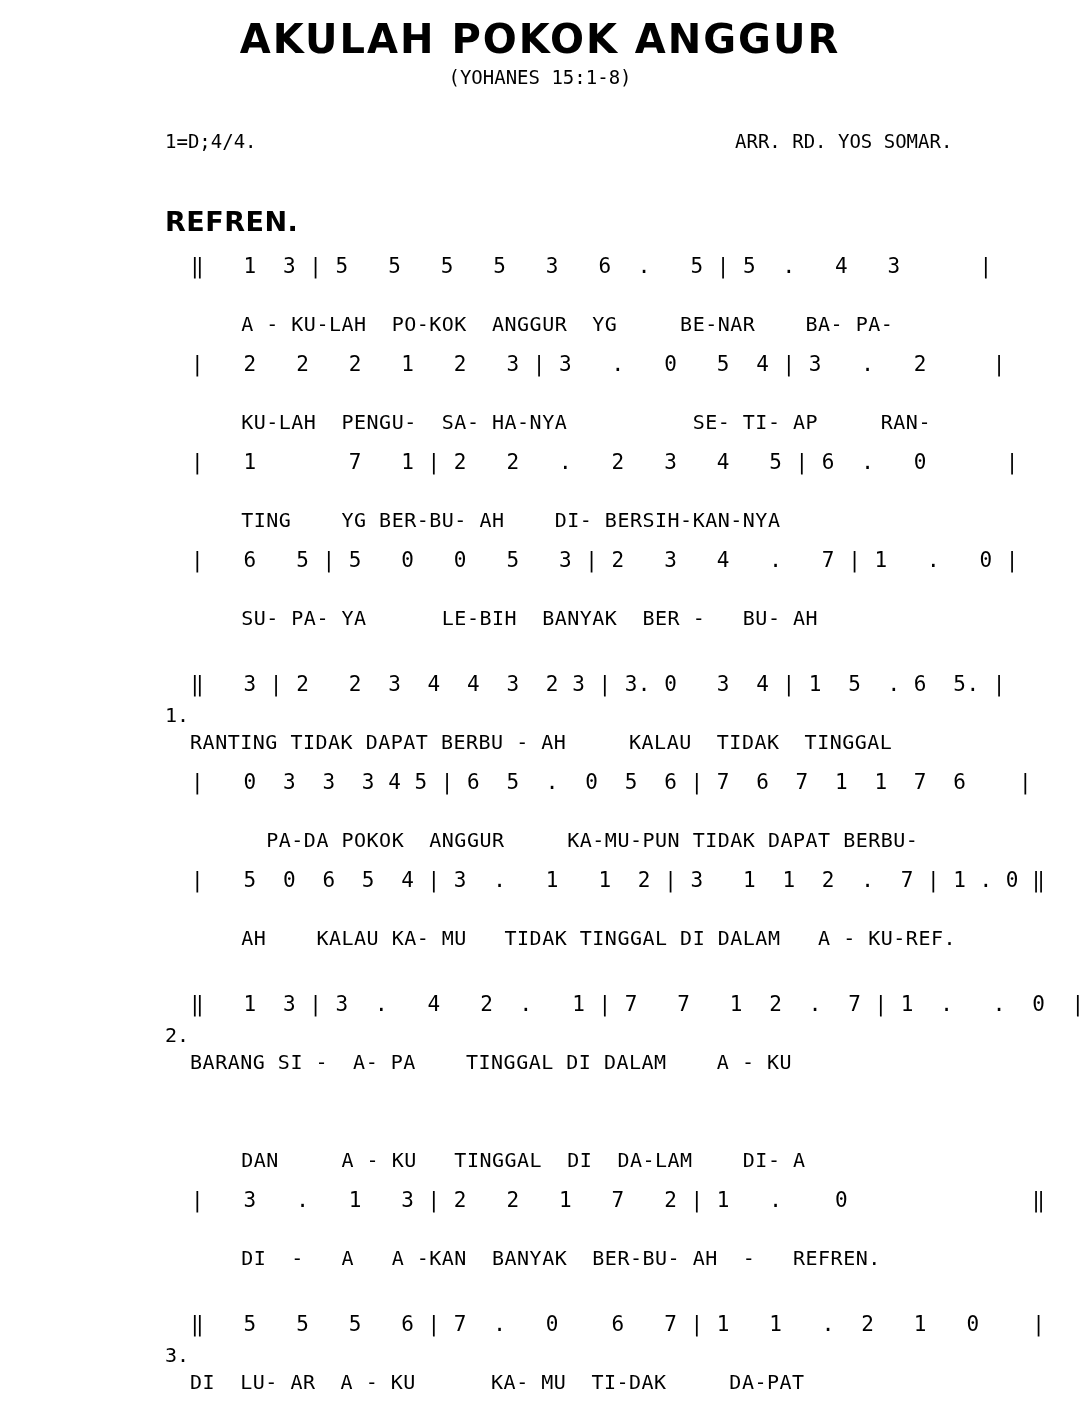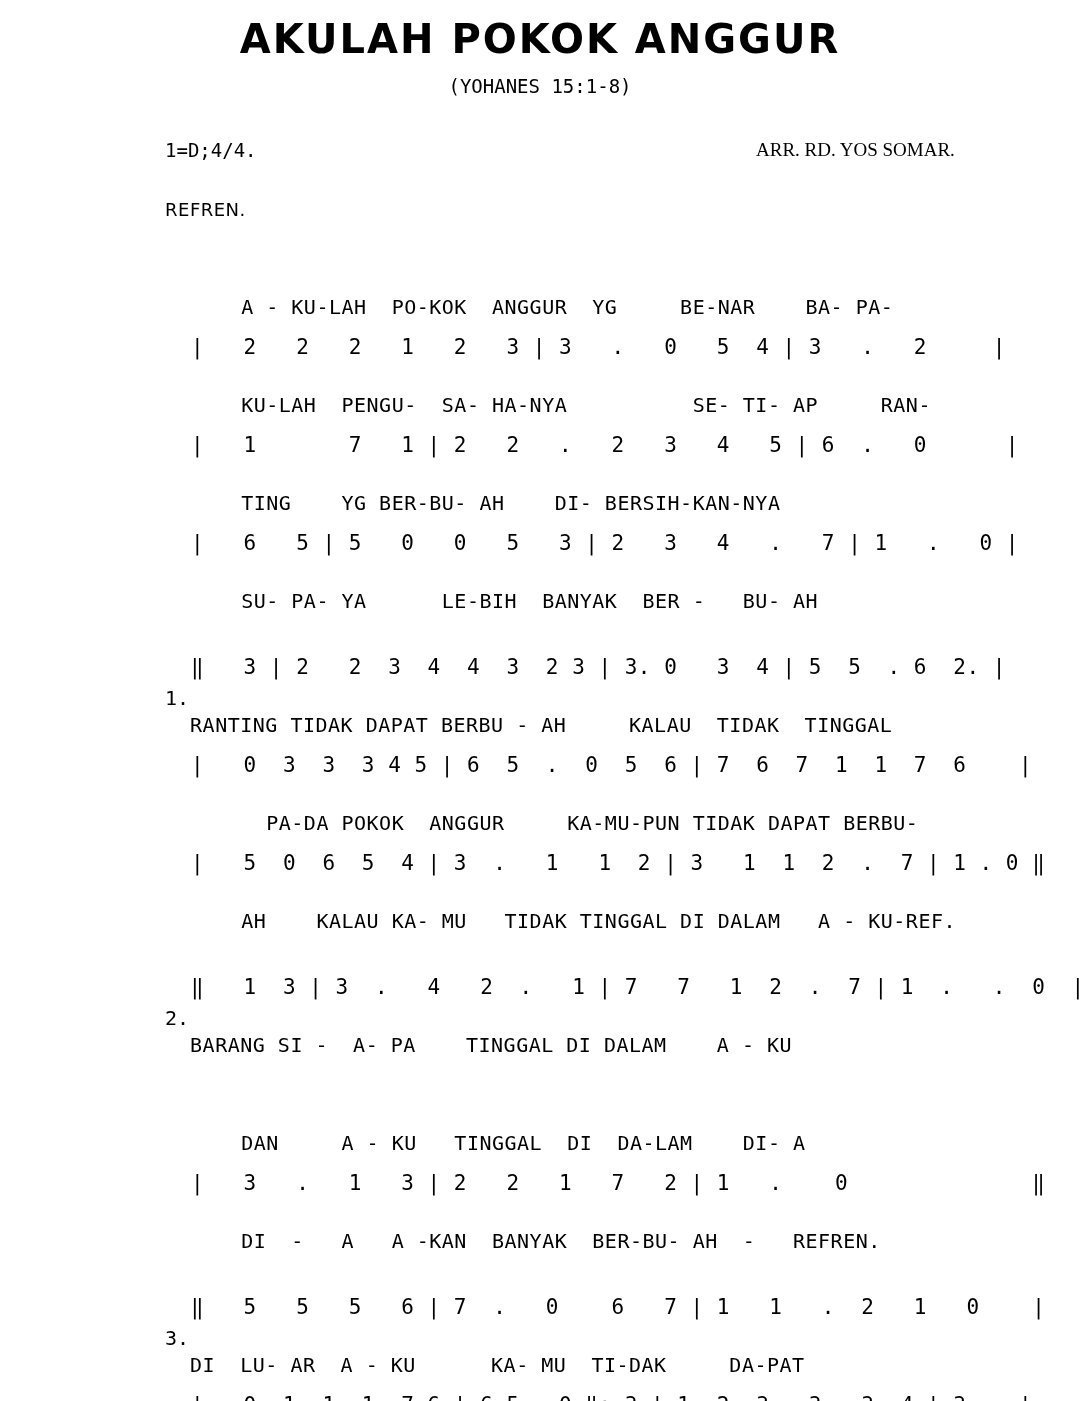--- a/index.html
+++ b/index.html
@@ -21,48 +21,47 @@
     font-family: "DejaVu Sans", sans-serif;
     font-weight: bold;
     font-size: 40px;
     letter-spacing: 2px;
     margin-top: 16px;
   }
   .subtitle {
     text-align: center;
     font-family: "DejaVu Sans Mono", monospace;
     font-size: 19px;
-    margin-top: 13px;
+    margin-top: 4px;
   }
   .meta-row {
     position: relative;
     margin-top: 42px;
     height: 26px;
     font-size: 19px;
     padding-left: 12px;
   }
   .meta-key {
     position: absolute;
     left: 165px;
     top: 0;
     white-space: pre;
   }
   .meta-arr {
     position: absolute;
-    left: 756px;
+    left: 735px;
     top: 0;
     white-space: pre;
-    font-family: Liberation Serif, serif;
   }
   .section-label {
-    margin-top: 34px;
+    margin-top: 50px;
     margin-left: 165px;
     font-family: "DejaVu Sans", sans-serif;
-    font-weight: normal;
-    font-size: 18px;
+    font-weight: bold;
+    font-size: 27px;
     letter-spacing: 0.5px;
   }
   .staff {
     margin-top: 14px;
   }
   .system {
     position: relative;
     margin-left: 165px;
     margin-bottom: 12px;
     height: 86px;
@@ -111,20 +110,21 @@
     <span class="meta-key">1=D;4/4.</span>
     <span class="meta-arr">ARR. RD. YOS SOMAR.</span>
   </div>
 
   <div class="section-label">REFREN.</div>
 
   <div class="staff">
 
     <div class="system">
       <span class="sys-index"></span>
+      <span class="notes indent1">‖   1  3 | 5   5   5   5   3   6  .   5 | 5  .   4   3      |</span>
       <span class="lyrics indent1">    A - KU-LAH  PO-KOK  ANGGUR  YG     BE-NAR    BA- PA-</span>
     </div>
 
     <div class="system">
       <span class="sys-index"></span>
       <span class="notes indent1">|   2   2   2   1   2   3 | 3   .   0   5  4 | 3   .   2     |</span>
       <span class="lyrics indent1">    KU-LAH  PENGU-  SA- HA-NYA          SE- TI- AP     RAN-</span>
     </div>
 
     <div class="system">
@@ -134,21 +134,21 @@
     </div>
 
     <div class="system">
       <span class="sys-index"></span>
       <span class="notes indent1">|   6   5 | 5   0   0   5   3 | 2   3   4   .   7 | 1   .   0 |</span>
       <span class="lyrics indent1">    SU- PA- YA      LE-BIH  BANYAK  BER -   BU- AH</span>
     </div>
 
     <div class="system gap-before">
       <span class="sys-index">1.</span>
-      <span class="notes indent1">‖   3 | 2   2  3  4  4  3  2 3 | 3. 0   3  4 | 5  5  . 6  2. |</span>
+      <span class="notes indent1">‖   3 | 2   2  3  4  4  3  2 3 | 3. 0   3  4 | 1  5  . 6  5. |</span>
       <span class="lyrics">  RANTING TIDAK DAPAT BERBU - AH     KALAU  TIDAK  TINGGAL</span>
     </div>
 
     <div class="system">
       <span class="sys-index"></span>
       <span class="notes indent1">|   0  3  3  3 4 5 | 6  5  .  0  5  6 | 7  6  7  1  1  7  6    |</span>
       <span class="lyrics indent1">      PA-DA POKOK  ANGGUR     KA-MU-PUN TIDAK DAPAT BERBU-</span>
     </div>
 
     <div class="system">

